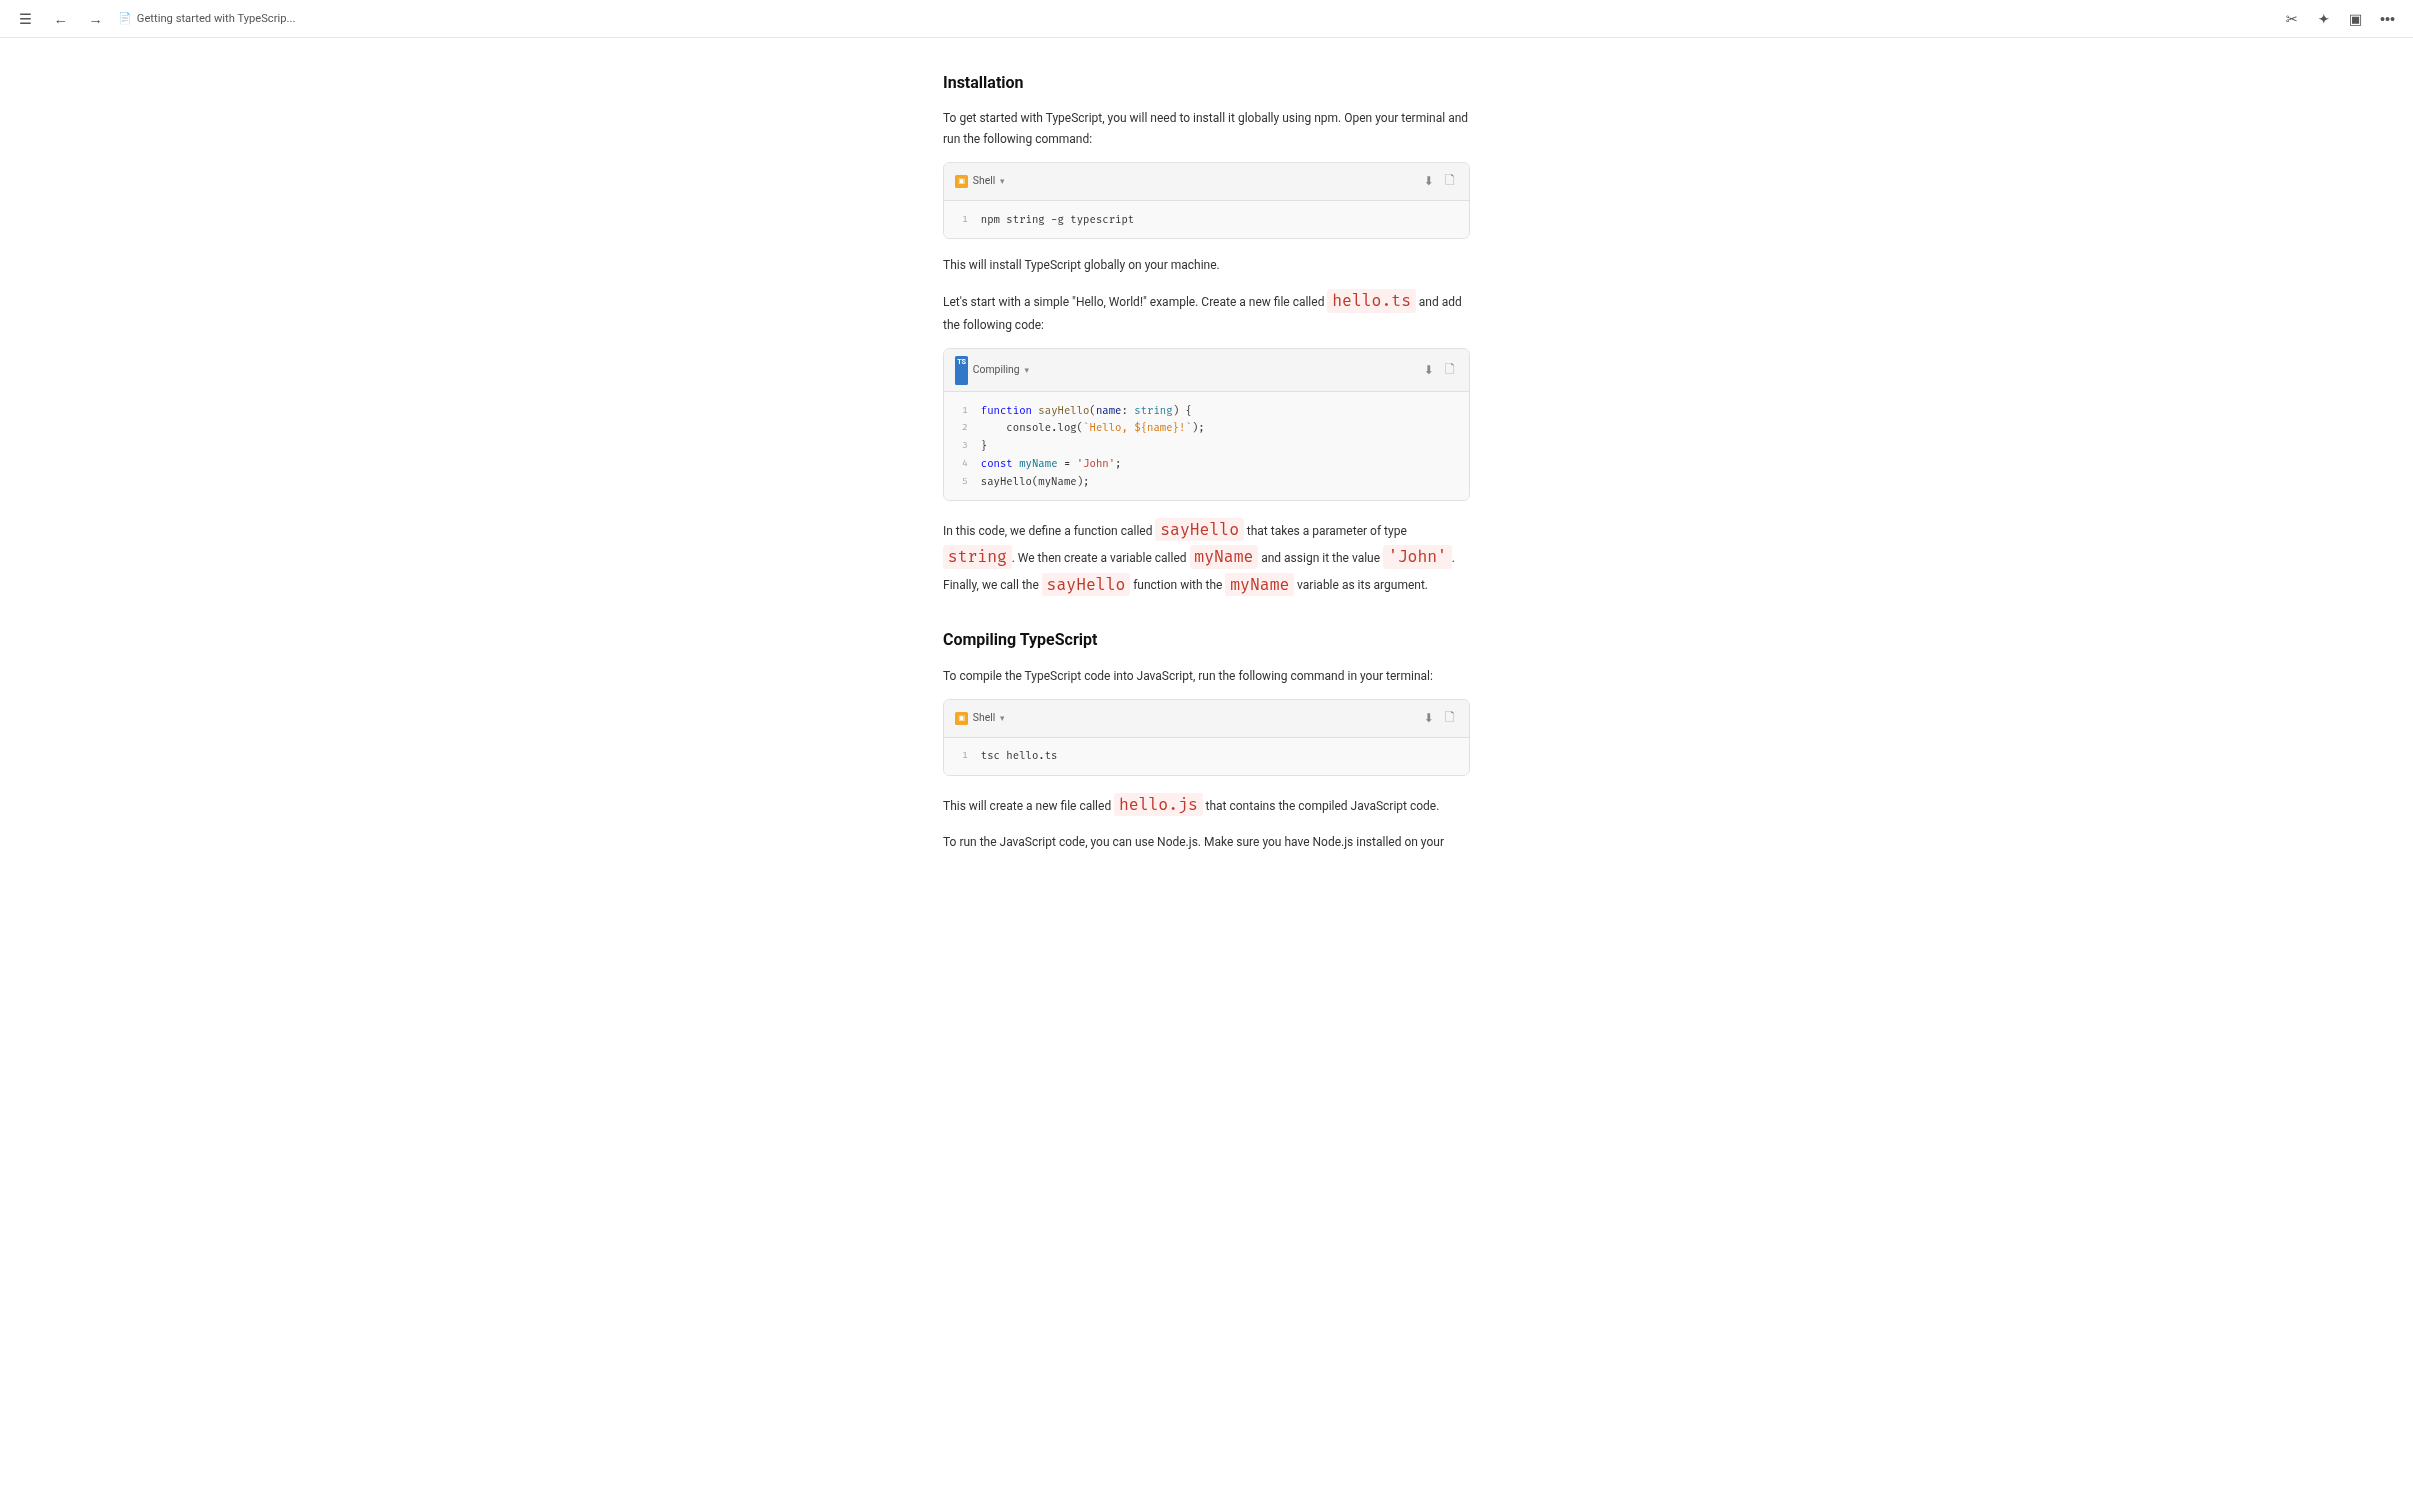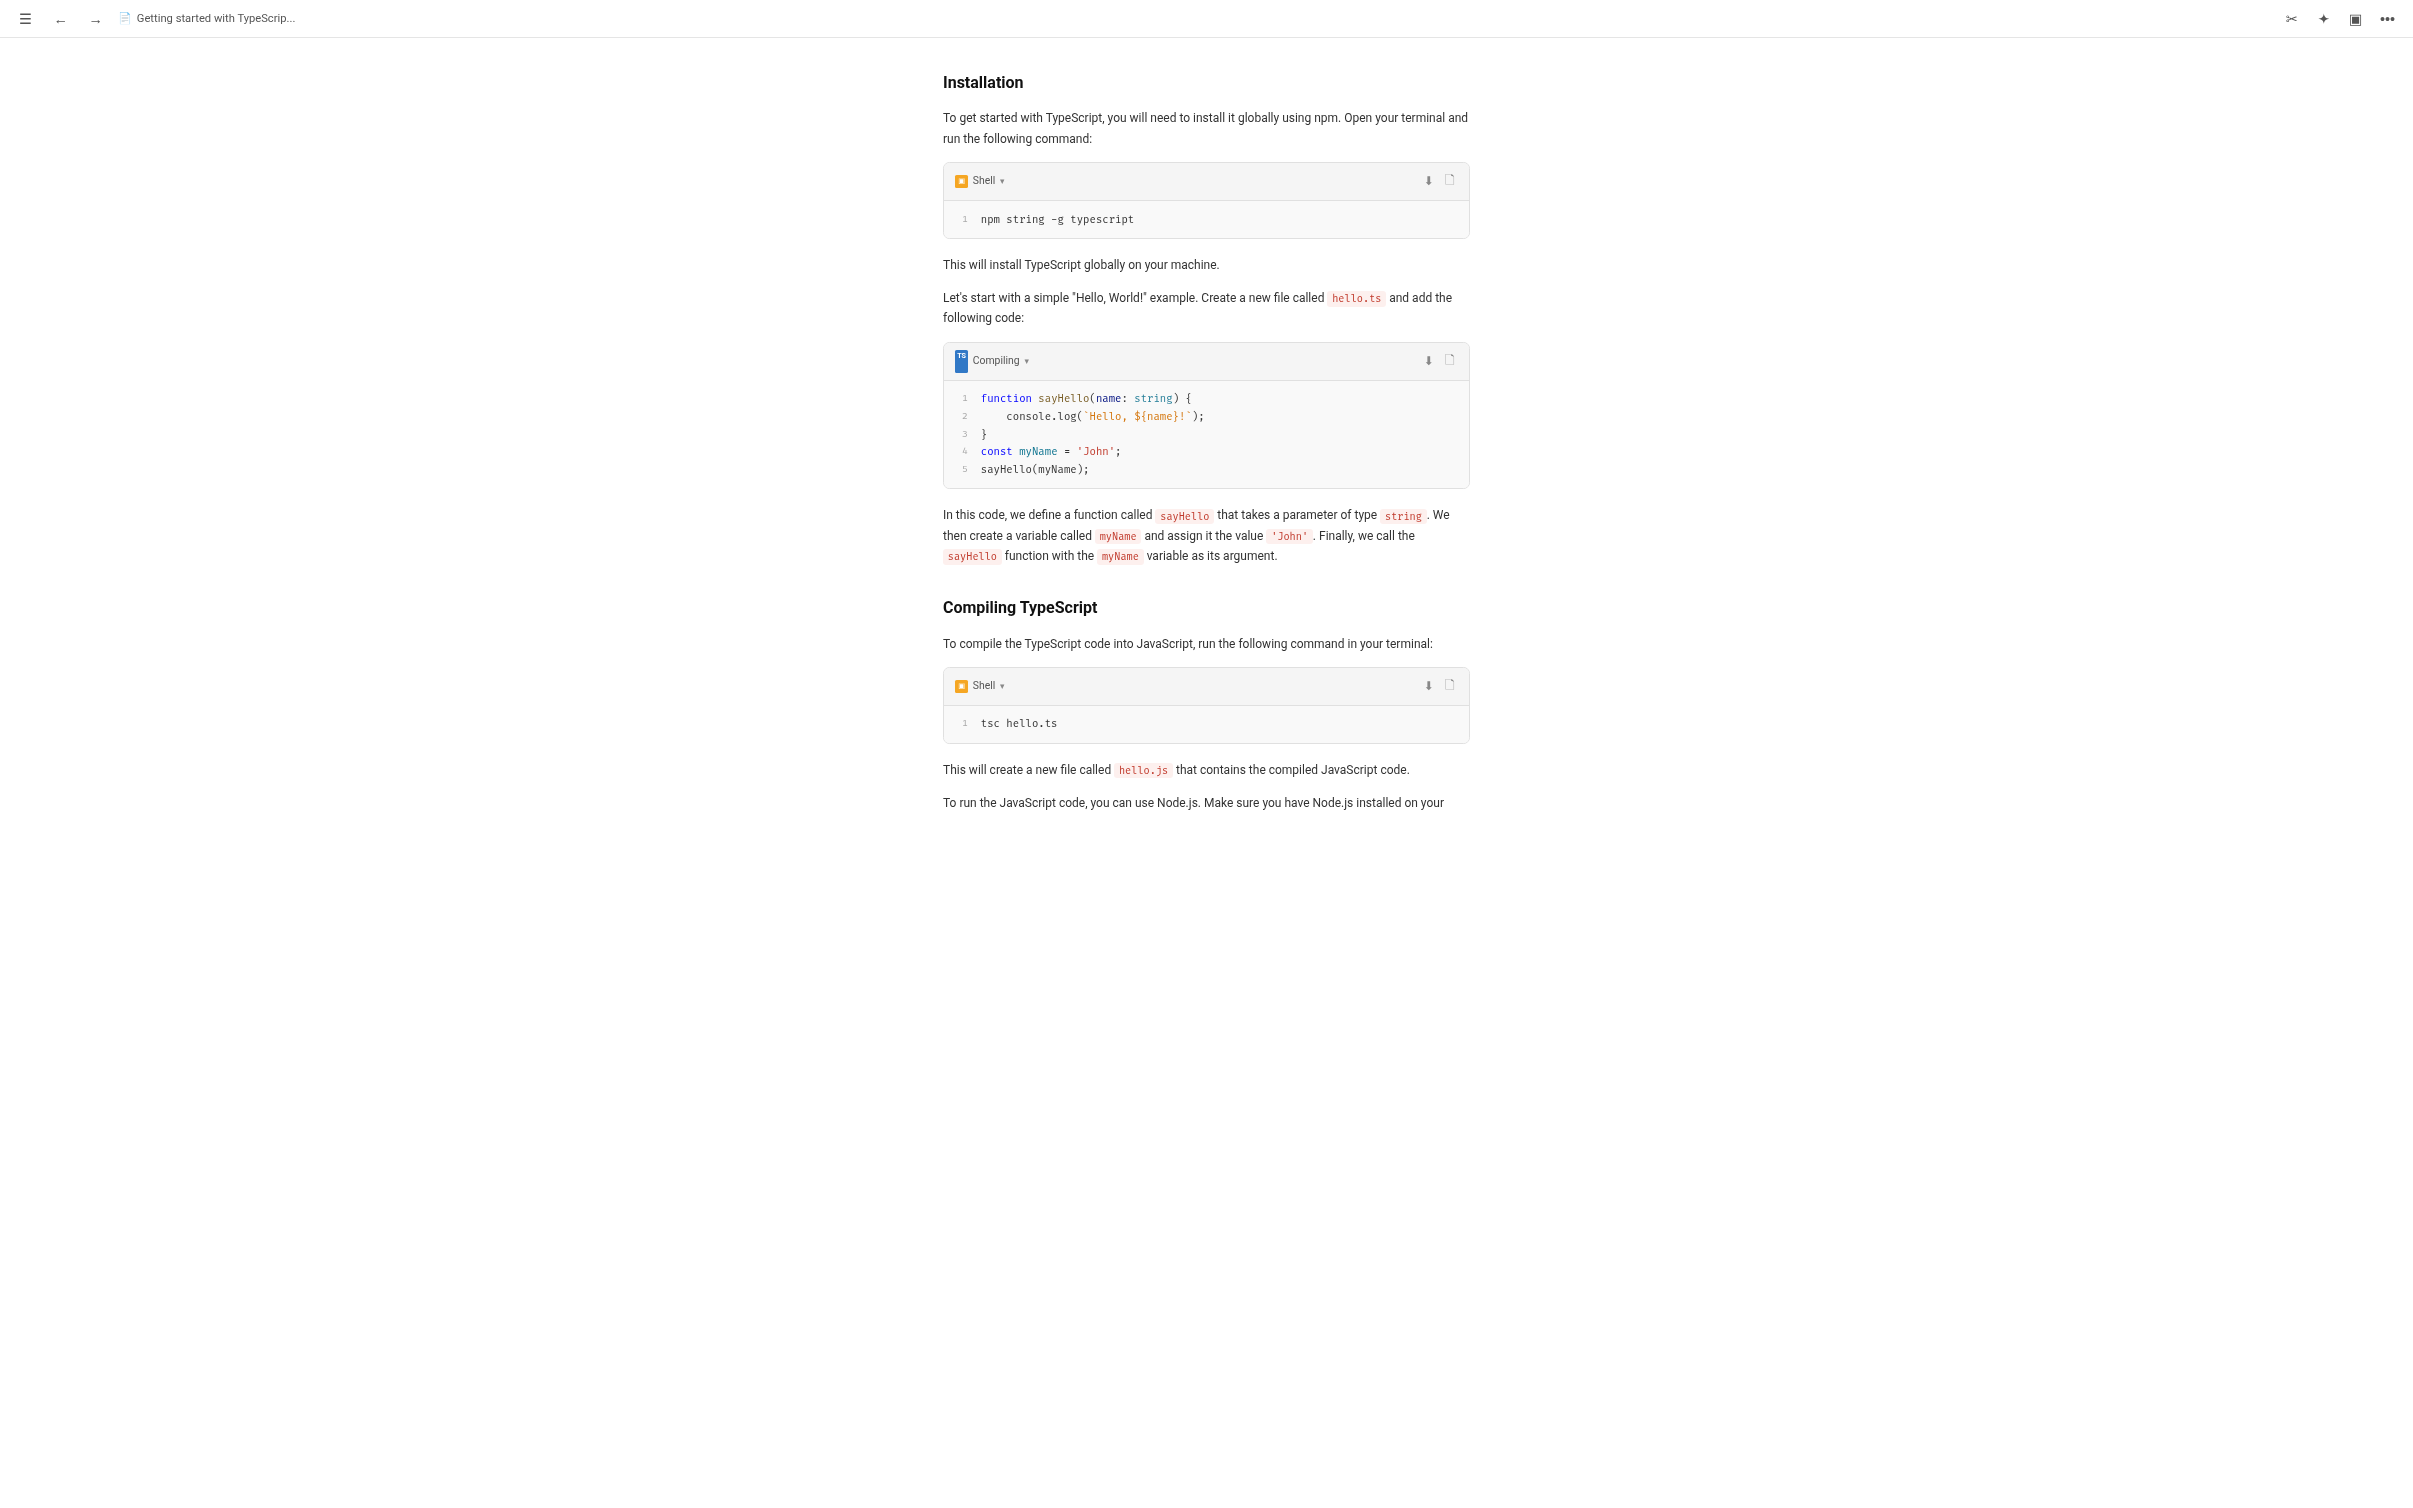--- a/index.html
+++ b/index.html
@@ -82,21 +82,21 @@
     p {
       color: #333;
       margin-bottom: 12.8px;
       line-height: 1.7;
       font-size: 12px;
     }
 
     
     .inline-code {
       font-family: 'SF Mono', 'Fira Code', 'Consolas', monospace;
-      font-size: 10px;
+      font-size: 16px;
       padding: 1.6px 4.8px;
       border-radius: 3.2px;
     }
     .inline-code-red {
       color: #c0392b;
       background: #fdf0ee;
     }
 
     
     .code-block-wrapper {
@@ -129,21 +129,21 @@
       background: #f5a623;
       border-radius: 1.6px;
       font-size: 7.2px;
       color: white;
       text-align: center;
       line-height: 12.8px;
     }
     .ts-icon {
       display: inline-block;
       width: 12.8px;
-      height: 23px;
+      height: 29px;
       background: #3178c6;
       border-radius: 1.6px;
       font-size: 7.2px;
       color: white;
       text-align: center;
       line-height: 12.8px;
       font-weight: bold;
     }
     .chevron-down {
       font-size: 8.8px;

